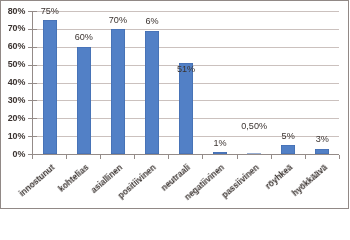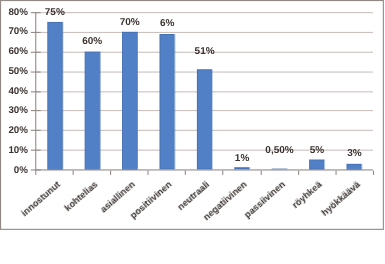--- a/index.html
+++ b/index.html
@@ -11,21 +11,21 @@
   .plot{position:absolute;left:32.2px;top:11px;width:306.5px;height:143px;}
   .grid{position:absolute;left:0;width:100%;height:1px;background:#cbc1be;}
   .axisx{position:absolute;left:0;top:143px;width:306.5px;height:1px;background:#948b88;}
   .axisy{position:absolute;left:0;top:0;width:1px;height:144px;background:#948b88;}
   .ytick{position:absolute;left:-4px;width:9px;height:1px;background:#948b88;}
   .xtick{position:absolute;top:144px;width:1px;height:4px;background:#948b88;}
   .ylab{position:absolute;left:-40.4px;width:33.6px;text-align:right;font-size:8.9px;
         font-weight:bold;color:#3b3330;line-height:9px;white-space:nowrap;
         transform:translateZ(0);}
   .bar{position:absolute;background:#5280c6;box-shadow:inset 0 0 0 0.55px #4069ab;min-height:0.4px;transform:translateZ(0);}
-  .dlab{position:absolute;font-size:9.1px;font-weight:bold;color:#3b3330;white-space:nowrap;text-align:center;line-height:9px;transform:translateZ(0);}
+  .dlab{position:absolute;font-size:9.1px;font-weight:normal;color:#3b3330;white-space:nowrap;text-align:center;line-height:9px;transform:translateZ(0);}
   .gridlayer,.axislayer,.barlayer,.dlablayer,.xlablayer,.ylablayer{
         position:absolute;left:0;top:0;width:100%;height:100%;}
   .xlabwrap{position:absolute;height:0;width:0;}
   .xlab{position:absolute;right:0;top:0;font-size:8.45px;font-weight:bold;color:#362f2c;
         white-space:nowrap;transform-origin:100% 0%;transform:rotate(-41deg) translateZ(0);line-height:9px;}
 </style>
 </head>
 <body>
 
 <div id="chart">
@@ -73,23 +73,23 @@
         <div class="bar" style="left: 180.956px; width: 13.9px; height: 1.7875px; top: 141.213px; background: rgb(82, 128, 198);"></div>
         <div class="bar" style="left: 215.011px; width: 13.9px; height: 1px; top: 142px; background: rgb(82, 128, 198); opacity: 0.536;"></div>
         <div class="bar" style="left: 249.067px; width: 13.9px; height: 8.9375px; top: 134.062px; background: rgb(82, 128, 198);"></div>
         <div class="bar" style="left: 283.122px; width: 13.9px; height: 5.3625px; top: 137.637px; background: rgb(82, 128, 198);"></div>
       </div>
     <div class="dlablayer" id="dlablayer">
         <div class="dlab" style="left: 0.6px; width: 34.0556px; top: -4.3625px;">75%</div>
         <div class="dlab" style="left: 34.6556px; width: 34.0556px; top: 22.45px;">60%</div>
         <div class="dlab" style="left: 68.7111px; width: 34.0556px; top: 4.575px;">70%</div>
         <div class="dlab" style="left: 102.767px; width: 34.0556px; top: 6.3625px;">6%</div>
-        <div class="dlab" style="left: 136.822px; width: 34.0556px; top: 31px;">51%</div>
+        <div class="dlab" style="left: 136.822px; width: 34.0556px; top: 54px;">51%</div>
         <div class="dlab" style="left: 170.878px; width: 34.0556px; top: 127.912px;">1%</div>
-        <div class="dlab" style="left: 204.933px; width: 34.0556px; top: 121px; text-align: center;">0,50%</div>
+        <div class="dlab" style="left: 204.933px; width: 34.0556px; top: 111px; text-align: center;">0,50%</div>
         <div class="dlab" style="left: 238.989px; width: 34.0556px; top: 120.763px;">5%</div>
         <div class="dlab" style="left: 273.044px; width: 34.0556px; top: 124.337px;">3%</div>
       </div>
     <div class="xlablayer" id="xlablayer">
         <div class="xlabwrap" style="left: 18.0278px; top: 152px;">
           <div class="xlab">innostunut</div>
         </div>
         <div class="xlabwrap" style="left: 52.0833px; top: 152px;">
           <div class="xlab">kohtelias</div>
         </div>

